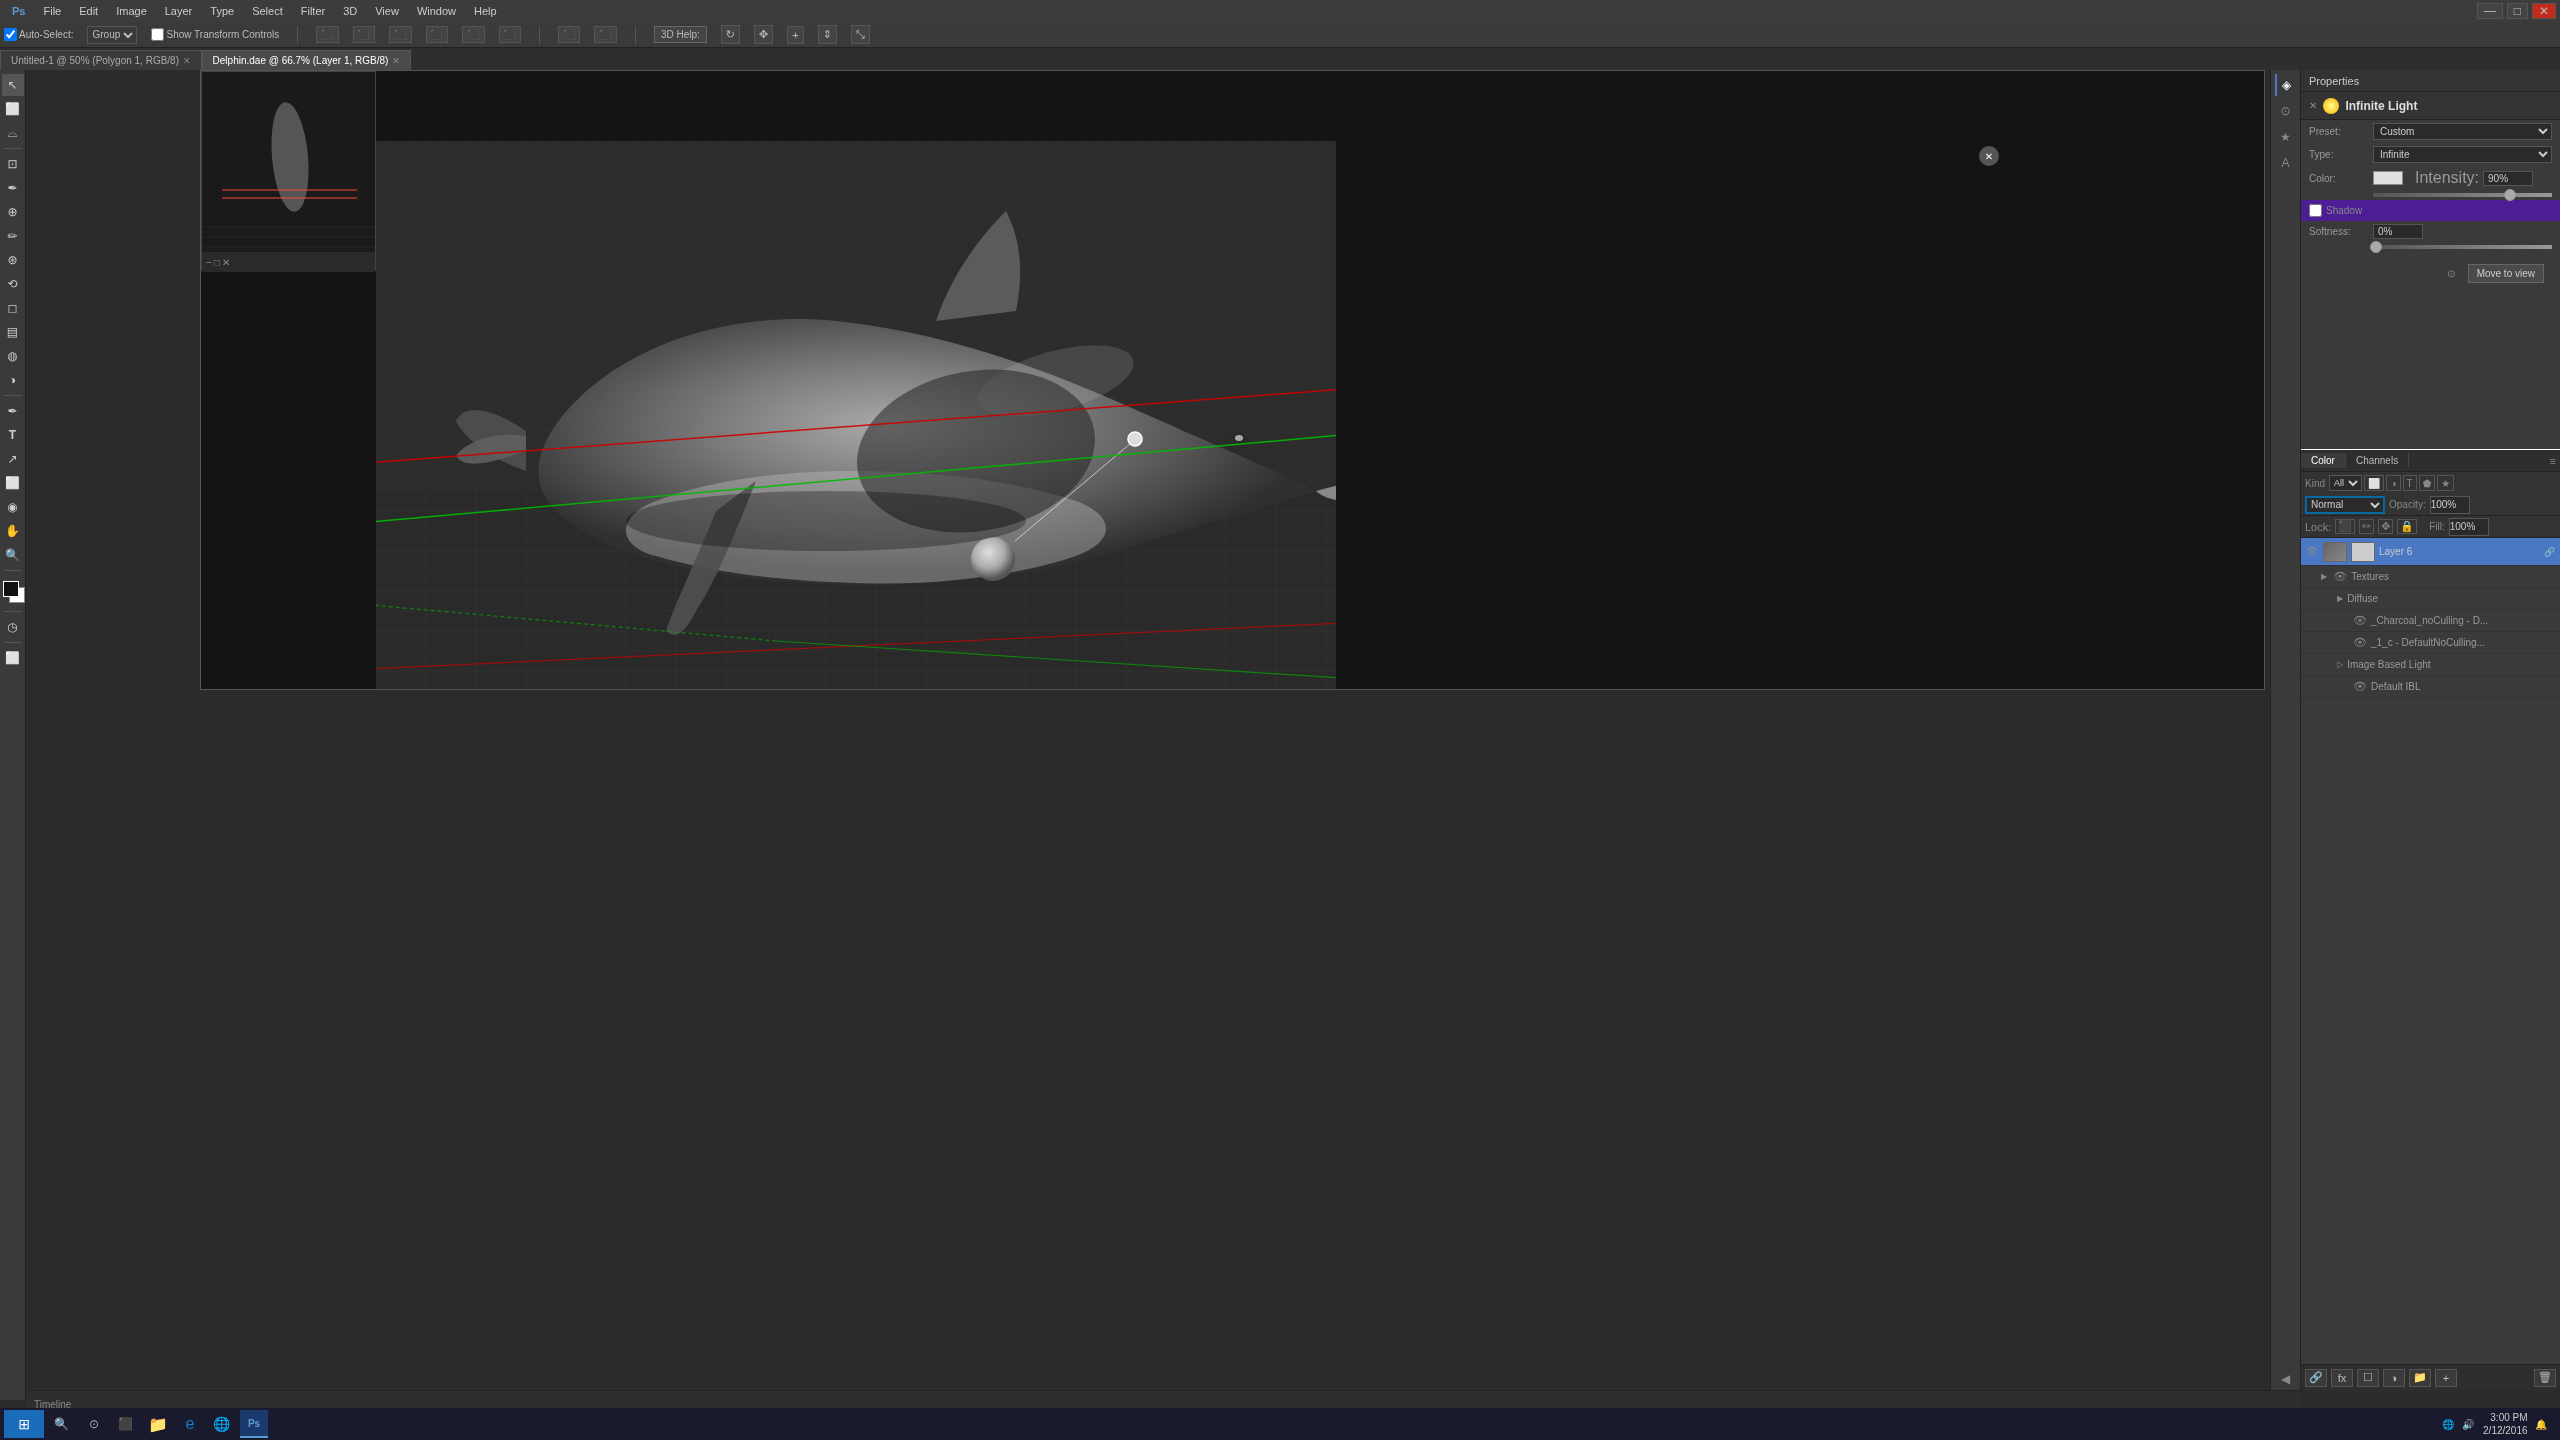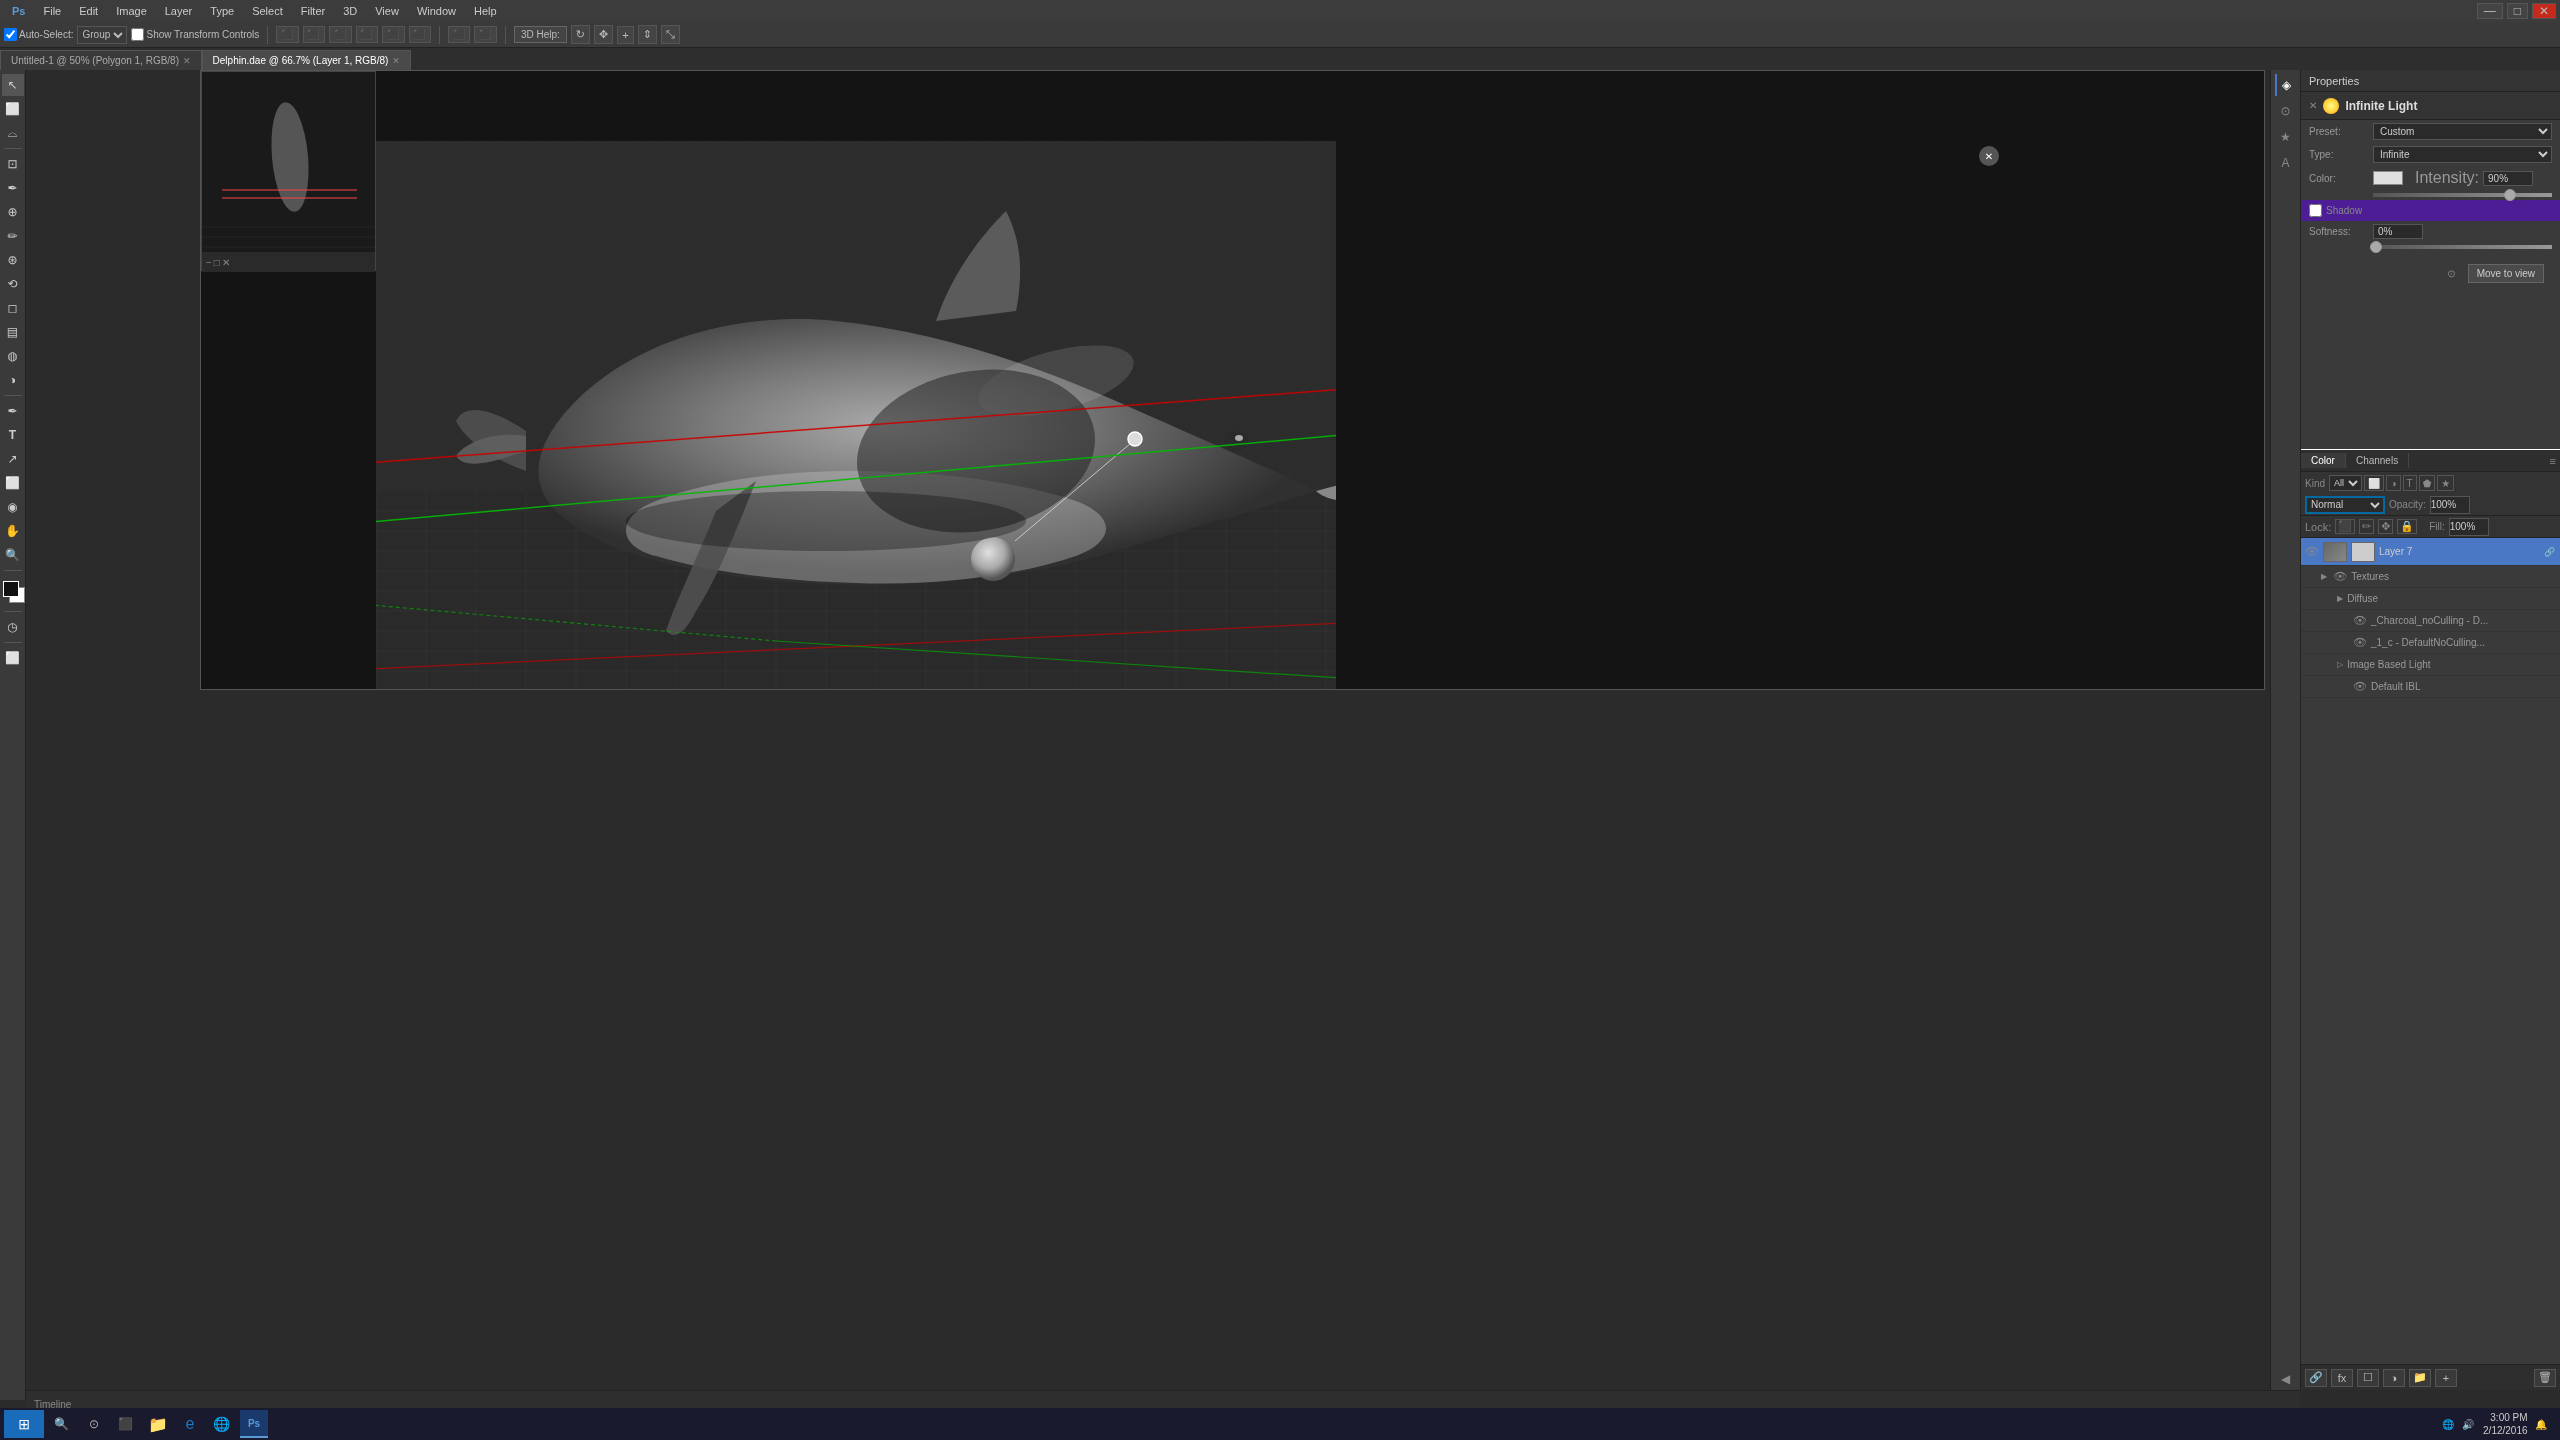--- a/index.html
+++ b/index.html
@@ -39,21 +39,21 @@
     #toolbar {
       width: 100%;
       height: 26px;
       background: #3a3a3a;
       position: absolute;
       top: 22px;
       left: 0;
       display: flex;
       align-items: center;
       padding: 0 4px;
-      gap: 4px;
+      gap: 14px;
       z-index: 99;
       border-bottom: 1px solid #222;
     }
     .toolbar-item {
       font-size: 10px;
       color: #bbb;
       padding: 2px 4px;
       background: #444;
       border: 1px solid #555;
       cursor: pointer;
@@ -1008,21 +1008,21 @@
       <span style="font-size:10px;color:#888;margin-left:8px;">Fill:</span>
       <input class="fill-input" type="text" value="100%" style="">
     </div>
 
     <div id="layers-list">
 
       <div class="layer-item active">
         <span class="layer-eye">👁</span>
         <div class="layer-thumb" style="background:linear-gradient(135deg,#666,#888);"></div>
         <div class="layer-thumb" style="background:#ccc;"></div>
-        <span class="layer-name">Layer 7</span>
+        <span class="layer-name">Layer 6</span>
         <span style="font-size:9px;color:#4a78c5;">🔗</span>
       </div>
 
       <div class="layer-sub">
         <span class="expand-arrow">▶</span>
         <span class="layer-eye" style="margin-left:2px;">👁</span>
         <span>Textures</span>
       </div>
 
       <div class="layer-sub layer-sub-sub">

